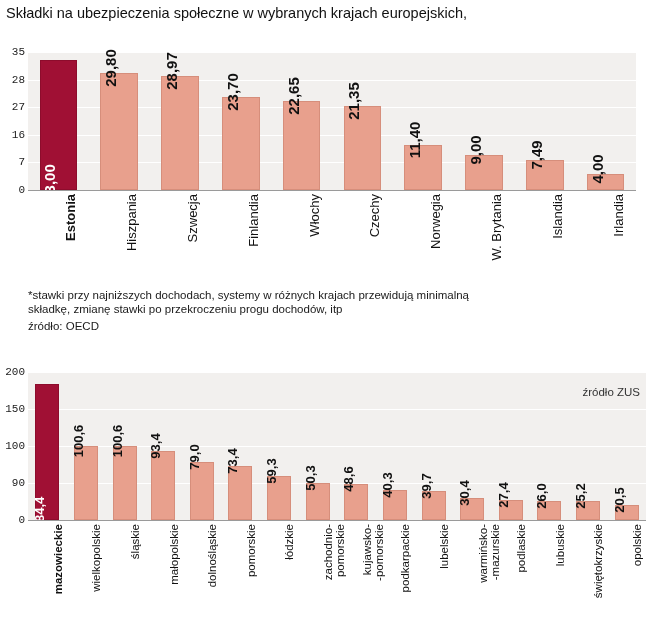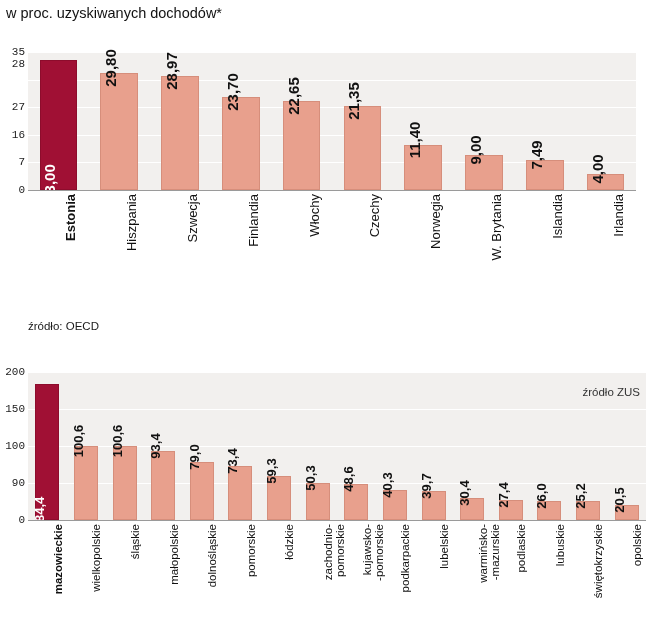--- a/index.html
+++ b/index.html
@@ -205,31 +205,31 @@
     left: 28px;
     width: 618px;
   }
 </style>
 </head>
 <body>
 
 <div class="page">
 
   <div class="title1">
-    <div>w proc. uzyskiwanych dochodów*</div>
+    <div>Składki na ubezpieczenia społeczne w wybranych krajach europejskich,</div>
   </div>
 
   <div class="chart1">
     <div class="c1-plot"></div>
     <div class="c1-yaxis" id="c1-yaxis">
         <div class="ylabel" style="top: 138px;">0</div>
         <div class="ylabel" style="top: 110.4px;">7</div>
         <div class="ylabel" style="top: 82.8px;">16</div>
         <div class="ylabel" style="top: 55.2px;">27</div>
-        <div class="ylabel" style="top: 12px; text-align: right;">28</div>
+        <div class="ylabel" style="top: 28px; text-align: right;">28</div>
         <div class="ylabel" style="top: 0px;">35</div>
       </div>
     <div id="c1-grid">
         <div class="gridline" style="position: absolute; left: 28px; width: 608px; top: 110.4px;"></div>
         <div class="gridline" style="position: absolute; left: 28px; width: 608px; top: 82.8px;"></div>
         <div class="gridline" style="position: absolute; left: 28px; width: 608px; top: 55.2px;"></div>
         <div class="gridline" style="position: absolute; left: 28px; width: 608px; top: 27.6px;"></div>
         <div class="gridline" style="position: absolute; left: 28px; width: 608px; top: 0px;"></div>
       </div>
     <div class="bars" id="c1-bars">
@@ -272,20 +272,24 @@
         <div class="catlabel" style="left: 217.74px; font-size: 13px;">Finlandia</div>
         <div class="catlabel" style="left: 278.54px; font-size: 13px;">Włochy</div>
         <div class="catlabel" style="left: 339.34px; font-size: 13px;">Czechy</div>
         <div class="catlabel" style="left: 400.14px; font-size: 13px;">Norwegia</div>
         <div class="catlabel" style="left: 460.94px; font-size: 13px;">W. Brytania</div>
         <div class="catlabel" style="left: 521.74px; font-size: 13px;">Islandia</div>
         <div class="catlabel" style="left: 582.54px; font-size: 13px;">Irlandia</div>
       </div>
   </div>
 
+  <div class="footnote">
+    <div>*stawki przy najniższych dochodach, systemy w różnych krajach przewidują minimalną</div>
+    <div>składkę, zmianę stawki po przekroczeniu progu dochodów, itp</div>
+  </div>
   <div class="source1">źródło: OECD</div>
 
 
   <div class="chart2">
     <div class="c2-plot"></div>
     <div class="c2-source">źródło ZUS</div>
     <div class="c1-yaxis" id="c2-yaxis">
         <div class="ylabel" style="top: 148px;">0</div>
         <div class="ylabel" style="top: 111px;">90</div>
         <div class="ylabel" style="top: 74px;">100</div>

